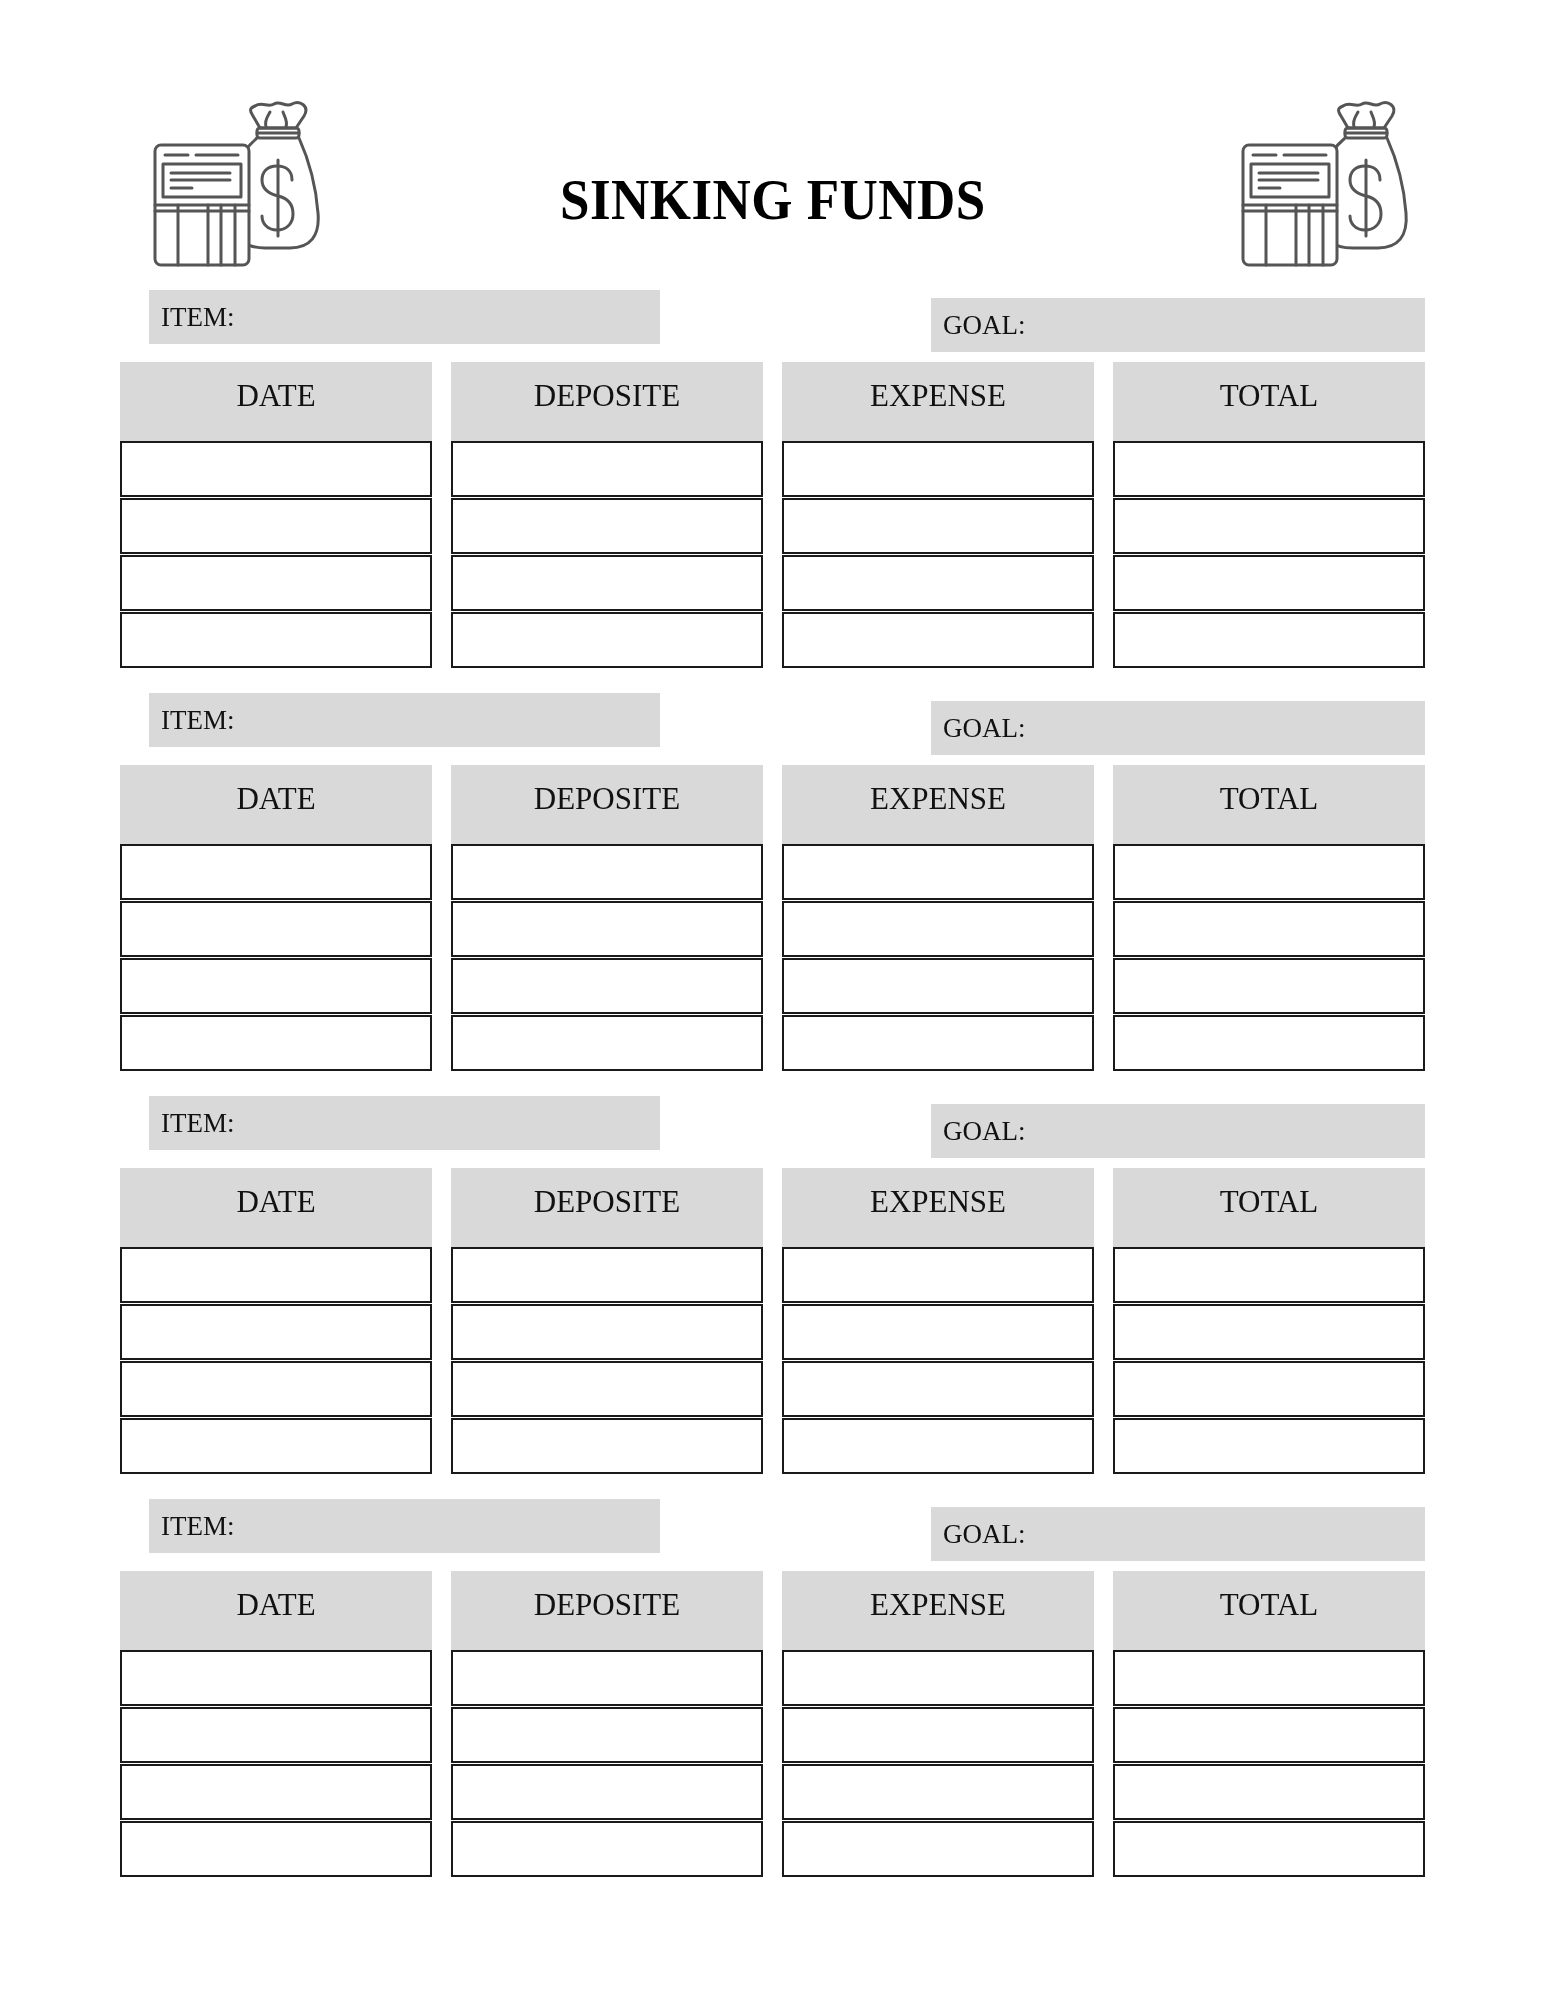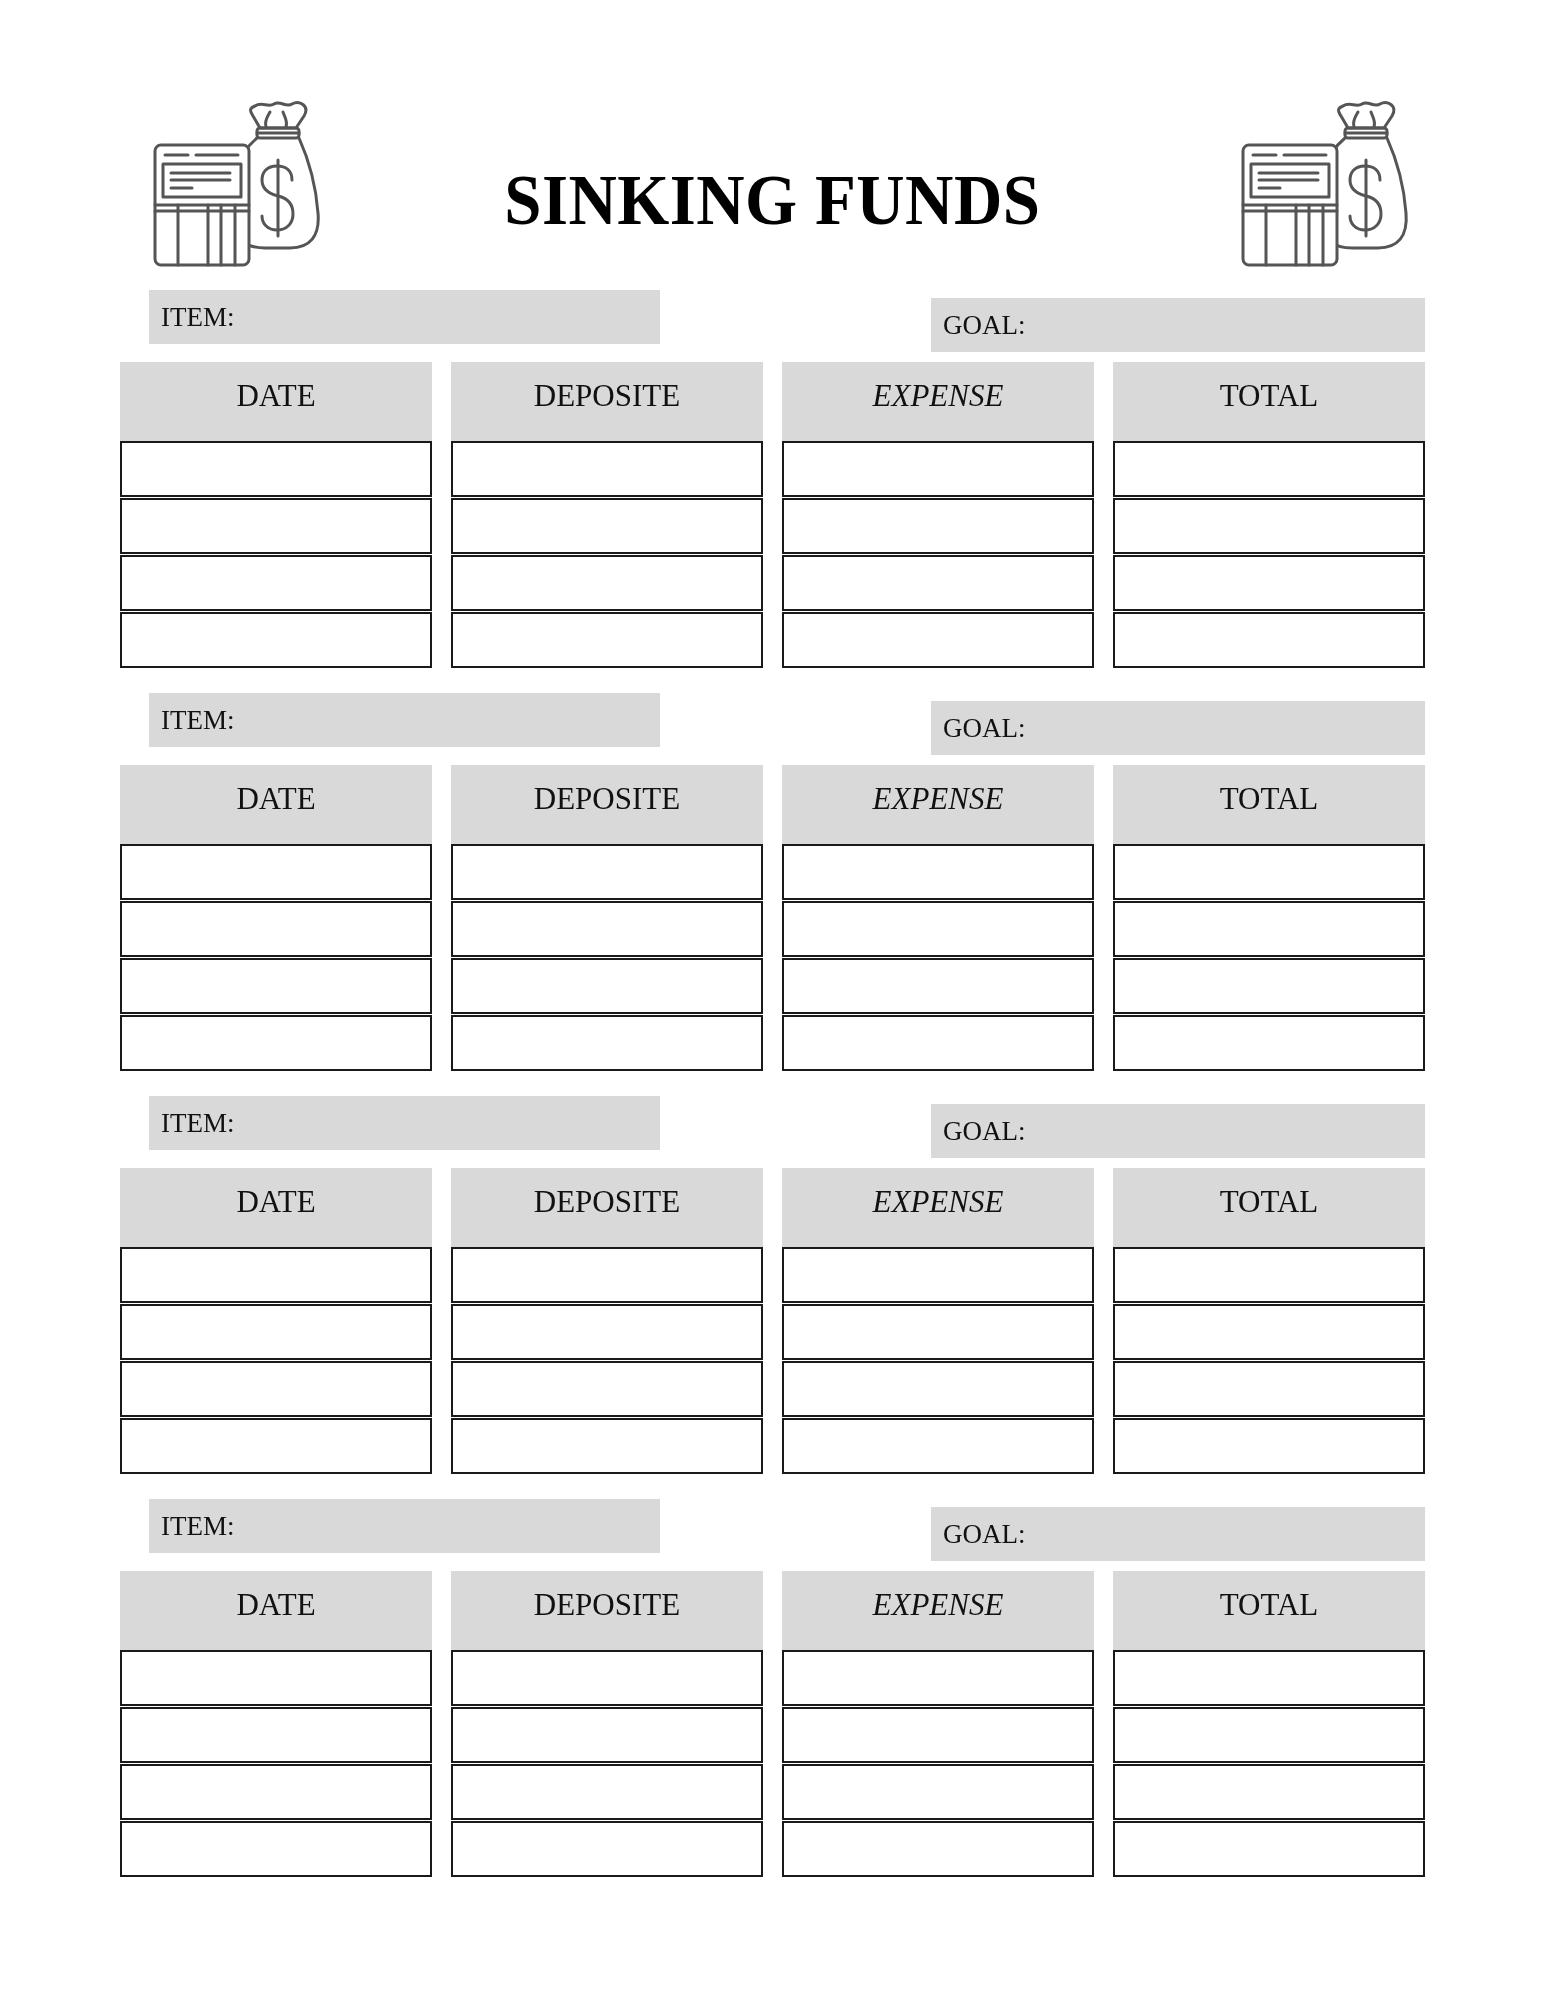--- a/index.html
+++ b/index.html
@@ -1,32 +1,32 @@
 <!DOCTYPE html>
 <html><head>
 <meta charset="utf-8">
 <style>
   html, body { margin:0; padding:0; background:#ffffff; }
   body { width:1545px; height:2000px; position:relative; overflow:hidden; font-family:"Liberation Serif", "DejaVu Serif", serif; color:#111; }
   .icon { position:absolute; }
   .title {
     position:absolute; left:0; width:1545px; top:160px; text-align:center;
     font-family:"Liberation Serif", "DejaVu Serif", serif; font-weight:bold;
-    font-size:72px; line-height:80px; color:#000; letter-spacing:0.5px;
+    font-size:57px; line-height:80px; color:#000; letter-spacing:0.5px;
   }
   .title span { display:inline-block; transform:scaleX(0.93); }
   .section { position:absolute; left:0; width:1545px; height:380px; }
   .bar { position:absolute; top:0; height:54px; background:#d9d9d9; }
   .bar .lbl { position:absolute; left:12px; top:0; line-height:54px; font-size:27px; }
   .item-bar { left:136px; width:511px;margin-left:13px; }
   .goal-bar { left:931px; width:494px;margin-top:8px; }
   .hdr { position:absolute; top:72px; height:80px; width:312px; background:#d9d9d9; text-align:center; line-height:67px; font-size:31px; }
   .col { position:absolute; top:151px; width:312px; }
   .cell { box-sizing:border-box; height:56px; border:2.5px solid #1a1a1a; margin-bottom:1px; background:#fff; }
-  .c0 { left:120px; } .c1 { left:451px; } .c2 { left:782px;font-style:italic; } .c3 { left:1113px; }
+  .c0 { left:120px; } .c1 { left:451px; } .c2 { left:782px; } .c3 { left:1113px; }
 </style>
 </head>
 <body>
 
 <svg class="icon" style="left:150px;top:98px" width="175" height="175" viewBox="0 0 175 175" fill="none" stroke="#555" stroke-width="3" stroke-linecap="round" stroke-linejoin="round">
 
   <path d="M105 8 C112 3 118 10 124 6 C130 2 136 10 142 6 C150 2 160 8 154 18 L146 30 L110 30 L103 18 C99 12 100 10 105 8 Z"></path>
   <path d="M116 29 C114 22 118 18 120 14 M136 29 C138 22 134 18 133 14"></path>
   <rect x="107" y="30" width="42" height="10" rx="3"></rect>
   <line x1="107" y1="35" x2="149" y2="35"></line>

